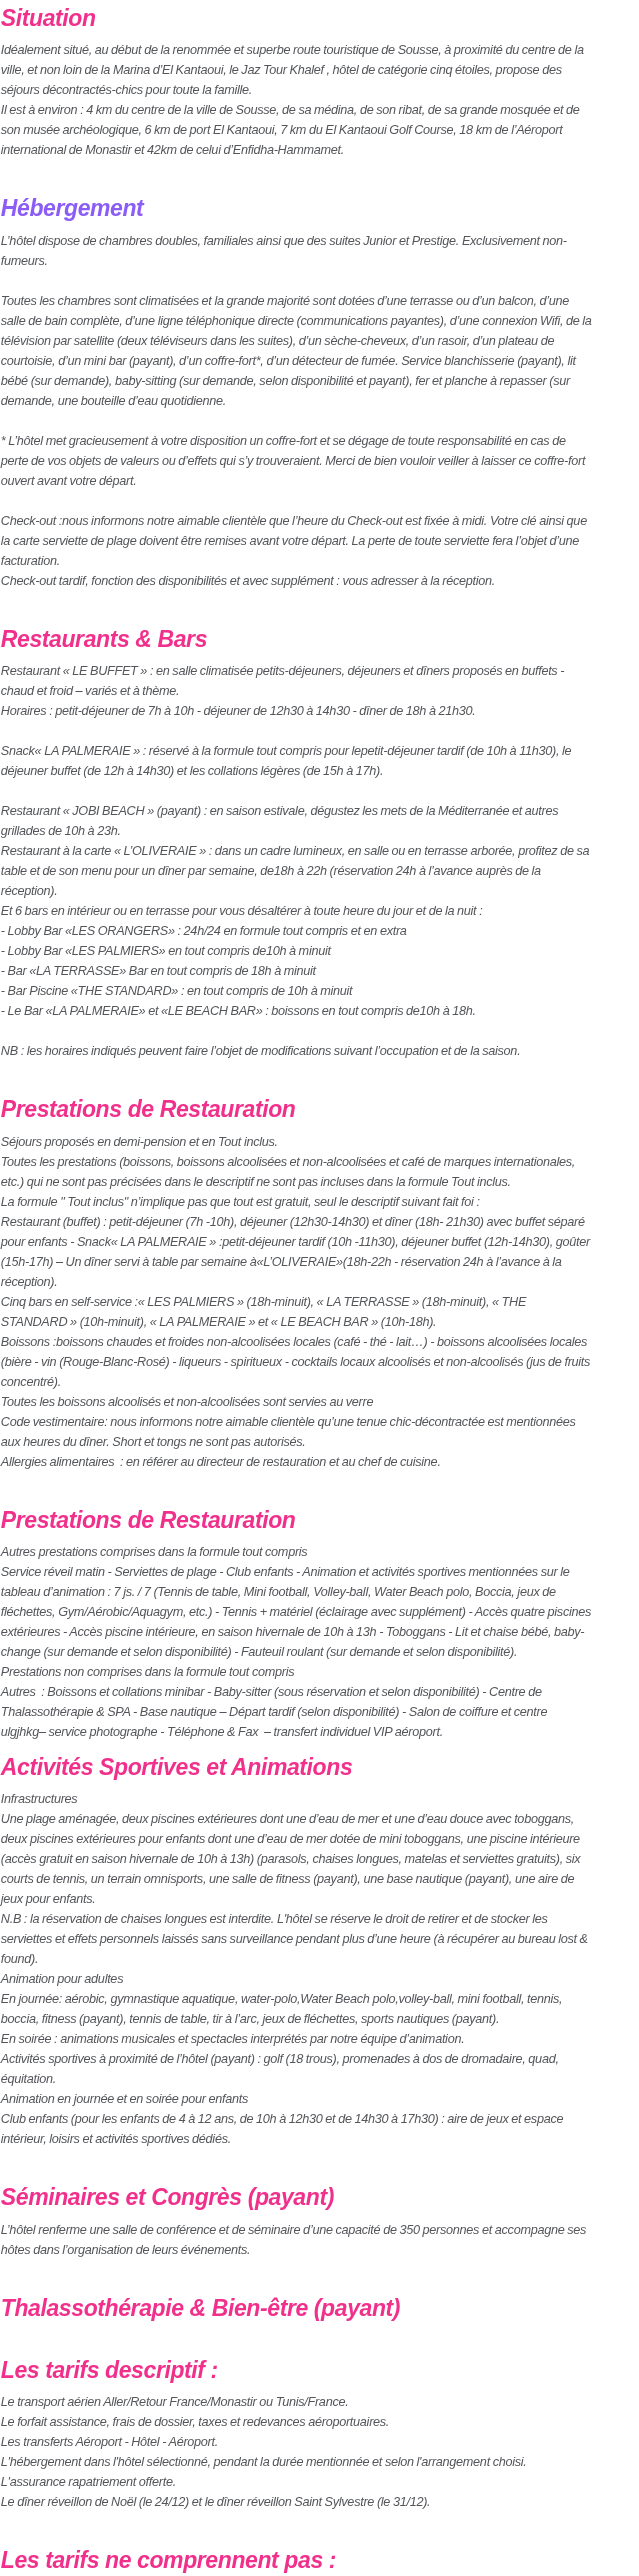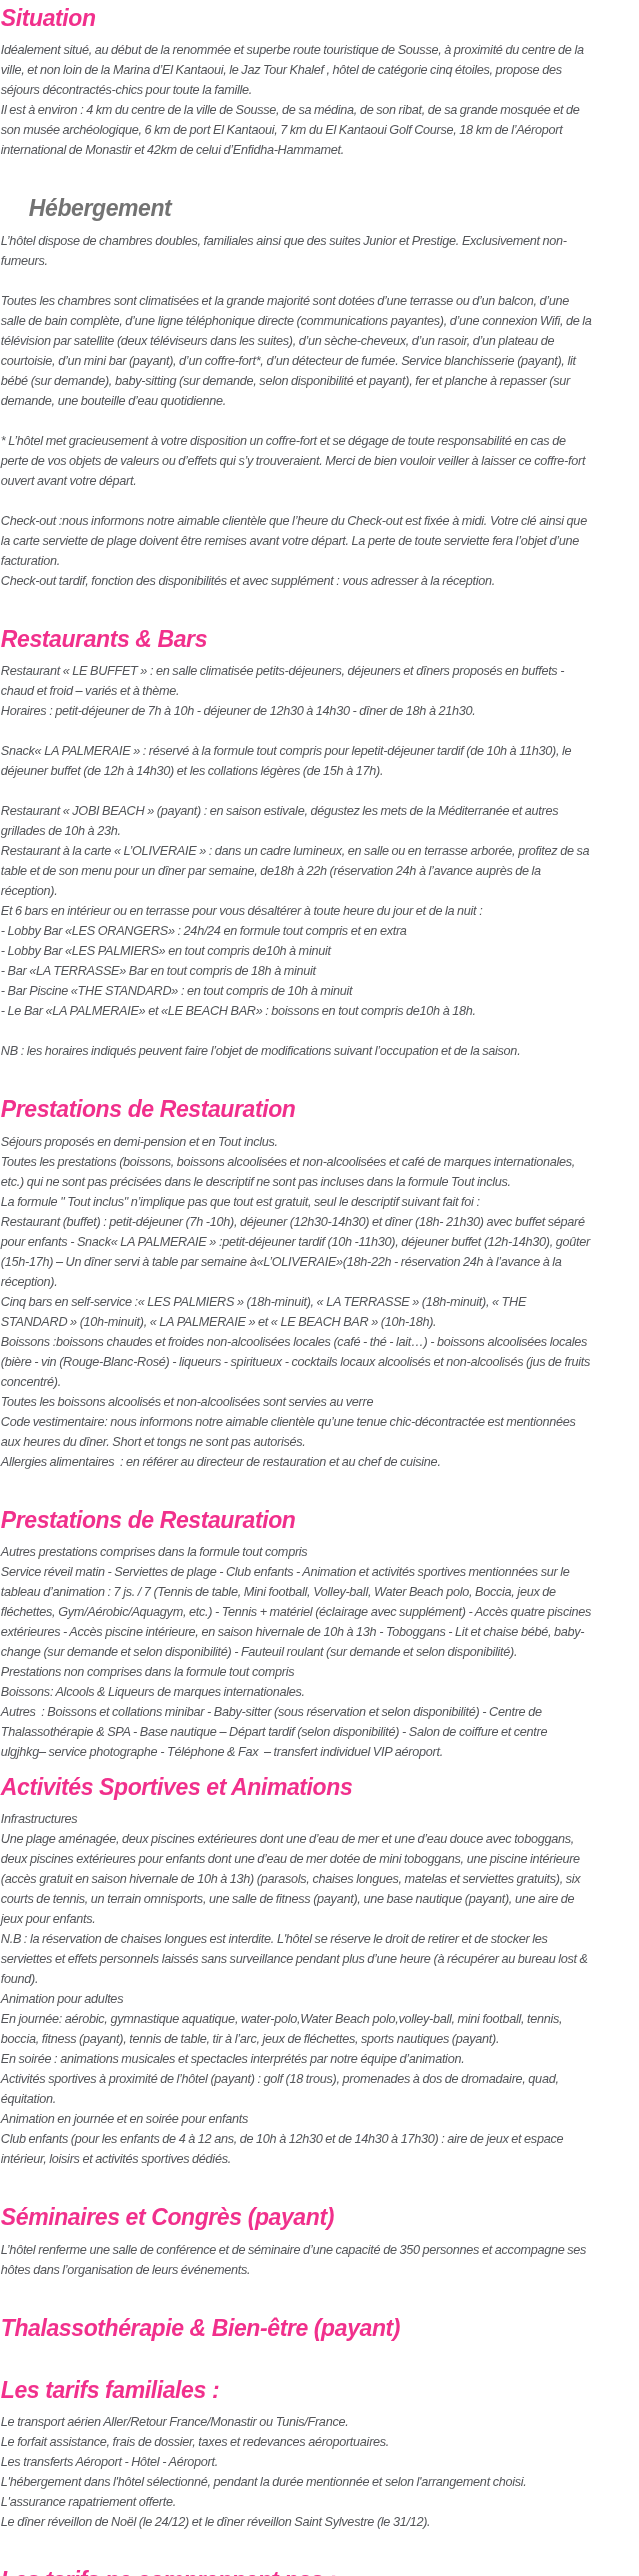--- a/index.html
+++ b/index.html
@@ -45,21 +45,21 @@
     margin-top: 20px;
   }
 </style>
 </head>
 <body style="background: rgb(255, 255, 255);">
 
 <main id="doc" style="color: rgb(84, 86, 90);">
     <h2 class="sec-heading" style="color: rgb(241, 48, 140);">Situation</h2>
     <p class="para">Idéalement situé, au début de la renommée et superbe route touristique de Sousse, à proximité du centre de la ville, et non loin de la Marina d’El Kantaoui, le Jaz Tour Khalef , hôtel de catégorie cinq étoiles, propose des séjours décontractés-chics pour toute la famille.</p>
     <p class="para">Il est à environ : 4 km du centre de la ville de Sousse, de sa médina, de son ribat, de sa grande mosquée et de son musée archéologique, 6 km de port El Kantaoui, 7 km du El Kantaoui Golf Course, 18 km de l’Aéroport international de Monastir et 42km de celui d’Enfidha-Hammamet.</p>
-    <h2 class="sec-heading" style="color: #737373; margin-left: 28px;">Hébergement</h2>
+    <h2 class="sec-heading" style="color: #8b5cf6;">Hébergement</h2>
     <p class="para">L’hôtel dispose de chambres doubles, familiales ainsi que des suites Junior et Prestige. Exclusivement non-fumeurs.</p>
     <p class="para spaced">Toutes les chambres sont climatisées et la grande majorité sont dotées d’une terrasse ou d’un balcon, d’une salle de bain complète, d’une ligne téléphonique directe (communications payantes), d’une connexion Wifi, de la télévision par satellite (deux téléviseurs dans les suites), d’un sèche-cheveux, d’un rasoir, d’un plateau de courtoisie, d’un mini bar (payant), d’un coffre-fort*, d’un détecteur de fumée. Service blanchisserie (payant), lit bébé (sur demande), baby-sitting (sur demande, selon disponibilité et payant), fer et planche à repasser (sur demande, une bouteille d’eau quotidienne.</p>
     <p class="para spaced">* L’hôtel met gracieusement à votre disposition un coffre-fort et se dégage de toute responsabilité en cas de perte de vos objets de valeurs ou d’effets qui s’y trouveraient. Merci de bien vouloir veiller à laisser ce coffre-fort ouvert avant votre départ.</p>
     <p class="para spaced">Check-out :nous informons notre aimable clientèle que l’heure du Check-out est fixée à midi. Votre clé ainsi que la carte serviette de plage doivent être remises avant votre départ. La perte de toute serviette fera l’objet d’une facturation.</p>
     <p class="para">Check-out tardif, fonction des disponibilités et avec supplément : vous adresser à la réception.</p>
     <h2 class="sec-heading" style="color: rgb(241, 48, 140);">Restaurants &amp; Bars</h2>
     <p class="para">Restaurant « LE BUFFET » : en salle climatisée petits-déjeuners, déjeuners et dîners proposés en buffets - chaud et froid – variés et à thème.</p>
     <p class="para">Horaires : petit-déjeuner de 7h à 10h - déjeuner de 12h30 à 14h30 - dîner de 18h à 21h30.</p>
     <p class="para spaced">Snack« LA PALMERAIE » : réservé à la formule tout compris pour lepetit-déjeuner tardif (de 10h à 11h30), le déjeuner buffet (de 12h à 14h30) et les collations légères (de 15h à 17h).</p>
     <p class="para spaced">Restaurant « JOBI BEACH » (payant) : en saison estivale, dégustez les mets de la Méditerranée et autres grillades de 10h à 23h.</p>
@@ -78,36 +78,35 @@
     <p class="para">Restaurant (buffet) : petit-déjeuner (7h -10h), déjeuner (12h30-14h30) et dîner (18h- 21h30) avec buffet séparé pour enfants - Snack« LA PALMERAIE » :petit-déjeuner tardif (10h -11h30), déjeuner buffet (12h-14h30), goûter (15h-17h) – Un dîner servi à table par semaine à«L’OLIVERAIE»(18h-22h - réservation 24h à l’avance à la réception).</p>
     <p class="para">Cinq bars en self-service :« LES PALMIERS » (18h-minuit), « LA TERRASSE » (18h-minuit), « THE STANDARD » (10h-minuit), « LA PALMERAIE » et « LE BEACH BAR » (10h-18h).</p>
     <p class="para">Boissons :boissons chaudes et froides non-alcoolisées locales (café - thé - lait…) - boissons alcoolisées locales (bière - vin (Rouge-Blanc-Rosé) - liqueurs - spiritueux - cocktails locaux alcoolisés et non-alcoolisés (jus de fruits concentré).</p>
     <p class="para">Toutes les boissons alcoolisés et non-alcoolisées sont servies au verre</p>
     <p class="para">Code vestimentaire: nous informons notre aimable clientèle qu’une tenue chic-décontractée est mentionnées aux heures du dîner. Short et tongs ne sont pas autorisés.</p>
     <p class="para">Allergies alimentaires  : en référer au directeur de restauration et au chef de cuisine.</p>
     <h2 class="sec-heading" style="color: rgb(241, 48, 140);">Prestations de Restauration</h2>
     <p class="para">Autres prestations comprises dans la formule tout compris</p>
     <p class="para">Service réveil matin - Serviettes de plage - Club enfants - Animation et activités sportives mentionnées sur le tableau d’animation : 7 js. / 7 (Tennis de table, Mini football, Volley-ball, Water Beach polo, Boccia, jeux de fléchettes, Gym/Aérobic/Aquagym, etc.) - Tennis + matériel (éclairage avec supplément) - Accès quatre piscines extérieures - Accès piscine intérieure, en saison hivernale de 10h à 13h - Toboggans - Lit et chaise bébé, baby- change (sur demande et selon disponibilité) - Fauteuil roulant (sur demande et selon disponibilité).</p>
     <p class="para">Prestations non comprises dans la formule tout compris</p>
-    <p class="para">Boissons: Alcools &amp; Liqueurs de marques internationales.</p>
     <p class="para">Autres  : Boissons et collations minibar - Baby-sitter (sous réservation et selon disponibilité) - Centre de Thalassothérapie &amp; SPA - Base nautique – Départ tardif (selon disponibilité) - Salon de coiffure et centre ulgjhkg– service photographe - Téléphone &amp; Fax  – transfert individuel VIP aéroport.</p>
     <h2 class="sec-heading" style="color: rgb(241, 48, 140); margin-top: 12px;">Activités Sportives et Animations</h2>
     <p class="para">Infrastructures</p>
     <p class="para">Une plage aménagée, deux piscines extérieures dont une d’eau de mer et une d’eau douce avec toboggans, deux piscines extérieures pour enfants dont une d’eau de mer dotée de mini toboggans, une piscine intérieure (accès gratuit en saison hivernale de 10h à 13h) (parasols, chaises longues, matelas et serviettes gratuits), six courts de tennis, un terrain omnisports, une salle de fitness (payant), une base nautique (payant), une aire de jeux pour enfants.</p>
     <p class="para">N.B : la réservation de chaises longues est interdite. L'hôtel se réserve le droit de retirer et de stocker les serviettes et effets personnels laissés sans surveillance pendant plus d’une heure (à récupérer au bureau lost &amp; found).</p>
     <p class="para">Animation pour adultes</p>
     <p class="para">En journée: aérobic, gymnastique aquatique, water-polo,Water Beach polo,volley-ball, mini football, tennis, boccia, fitness (payant), tennis de table, tir à l’arc, jeux de fléchettes, sports nautiques (payant).</p>
     <p class="para">En soirée : animations musicales et spectacles interprétés par notre équipe d’animation.</p>
     <p class="para">Activités sportives à proximité de l’hôtel (payant) : golf (18 trous), promenades à dos de dromadaire, quad, équitation.</p>
     <p class="para">Animation en journée et en soirée pour enfants</p>
     <p class="para">Club enfants (pour les enfants de 4 à 12 ans, de 10h à 12h30 et de 14h30 à 17h30) : aire de jeux et espace intérieur, loisirs et activités sportives dédiés.</p>
     <h2 class="sec-heading" style="color: rgb(241, 48, 140);">Séminaires et Congrès (payant)</h2>
     <p class="para">L’hôtel renferme une salle de conférence et de séminaire d’une capacité de 350 personnes et accompagne ses hôtes dans l’organisation de leurs événements.</p>
     <h2 class="sec-heading" style="color: rgb(241, 48, 140);">Thalassothérapie &amp; Bien-être (payant)</h2>
-    <h2 class="sec-heading" style="color: rgb(241, 48, 140);">Les tarifs familiales :</h2>
+    <h2 class="sec-heading" style="color: rgb(241, 48, 140);">Les tarifs descriptif :</h2>
     <p class="para">Le transport aérien Aller/Retour France/Monastir ou Tunis/France.</p>
     <p class="para">Le forfait assistance, frais de dossier, taxes et redevances aéroportuaires.</p>
     <p class="para">Les transferts Aéroport - Hôtel - Aéroport.</p>
     <p class="para">L'hébergement dans l'hôtel sélectionné, pendant la durée mentionnée et selon l'arrangement choisi.</p>
     <p class="para">L'assurance rapatriement offerte.</p>
     <p class="para">Le dîner réveillon de Noël (le 24/12) et le dîner réveillon Saint Sylvestre (le 31/12).</p>
     <h2 class="sec-heading" style="color: rgb(241, 48, 140);">Les tarifs ne comprennent pas :</h2>
     <p class="para">Taxe de séjour d'une valeur de 3 Dinars Tunisiens par Adulte (+12ans) et par nuit à régler sur place avec un maximum de 7 nuitées même si le séjour dépasse les 7 nuitées.</p>
     <p class="para">Le montant du supplément fuel (éventuellement communiqué par la compagnie aérienne 7 mois avant le départ).</p>
   </main>

